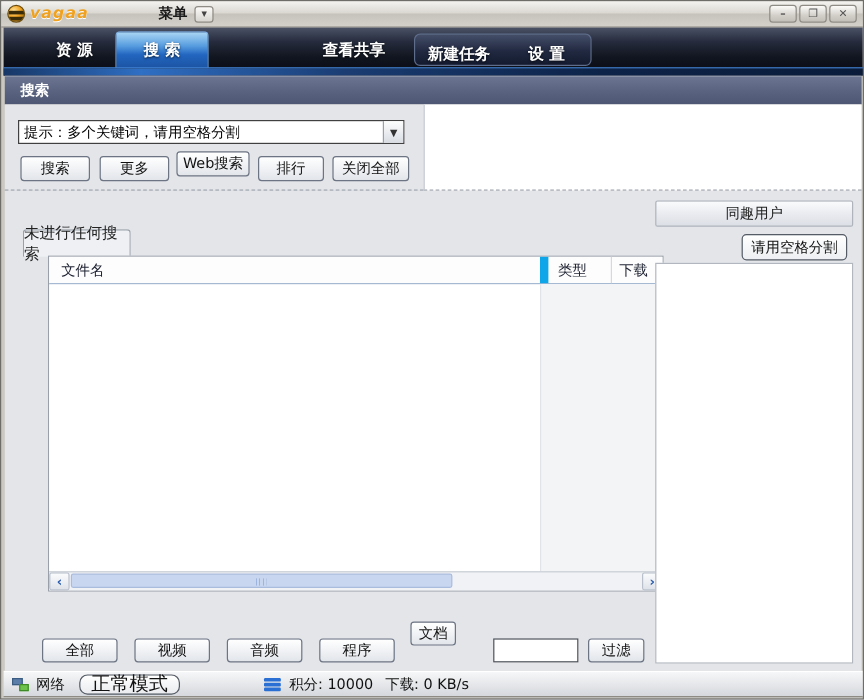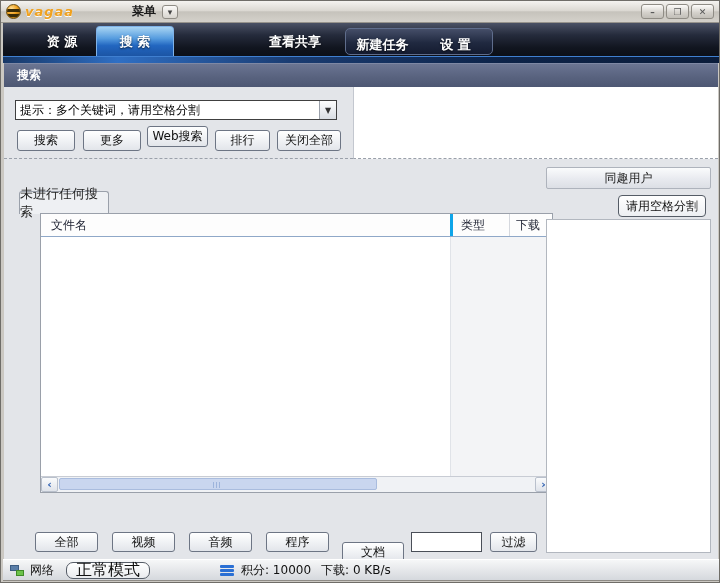--- a/index.html
+++ b/index.html
@@ -72,21 +72,21 @@
   
   .main-bg{position:absolute;left:3px;top:158px;width:714px;height:400px;background:#e3e5e9;}
   .results-tab{position:absolute;left:18px;top:190px;width:90px;height:23px;background:#eef0f3;
     border:1px solid #9aa0aa;border-bottom:none;border-radius:3px 3px 0 0;
     display:flex;align-items:center;justify-content:center;font-size:13px;color:#222;}
   .table{position:absolute;left:16px;top:212px;width:513px;height:280px;background:#fff;
     border:1px solid #9aa0aa;margin-left:23px;}
   .table-header{position:absolute;left:0;top:0;width:100%;height:23px;background:#fdfdfd;
     border-bottom:1px solid #8fa8c8;display:flex;align-items:center;color:#1c2030;}
   .th-filename{padding-left:10px;width:409px;}
-  .th-type{width:59px;border-left:3px solid #0ea5e9;padding-left:8px;height:100%;display:flex;align-items:center;}
+  .th-type{width:59px;border-left:7px solid #0ea5e9;padding-left:8px;height:100%;display:flex;align-items:center;}
   .th-download{flex:1;border-left:1px solid #d5d8de;padding-left:6px;height:100%;display:flex;align-items:center;}
   .table-body{position:absolute;left:0;top:23px;width:100%;bottom:16px;background:#fff;}
   .col-shade{position:absolute;left:409px;top:0;bottom:0;right:0;background:#f3f4f6;
     border-left:1px solid #e0e3e8;}
   .hscroll{position:absolute;left:0;bottom:0;width:100%;height:16px;background:#f0f2f5;
     border-top:1px solid #c8ccd4;display:flex;align-items:stretch;}
   .scroll-arrow{width:17px;display:flex;align-items:center;justify-content:center;
     background:linear-gradient(180deg,#fafbfc,#dfe3ea);border:1px solid #b9c0cc;border-radius:2px;
     color:#2a5db0;font-weight:bold;font-size:11px;line-height:1;}
   .scroll-track{flex:1;position:relative;}
@@ -188,21 +188,21 @@
         <span class="scroll-thumb"></span>
       </span>
       <span class="scroll-arrow">›</span>
     </div>
   </div>
 
   <div class="btn" style="left:34px;top:531px;width:63px;height:20px;">全部</div>
   <div class="btn" style="left:111px;top:531px;width:63px;height:20px;">视频</div>
   <div class="btn" style="left:188px;top:531px;width:63px;height:20px;">音频</div>
   <div class="btn" style="left:265px;top:531px;width:63px;height:20px;">程序</div>
-  <div class="btn" style="left:341px;top:541px;width:62px;height:20px;">文档</div>
+  <div class="btn" style="left:341px;top:517px;width:38px;height:20px;">文档</div>
   <input class="filter-input" value="" style="">
   <div class="btn" style="left:489px;top:531px;width:47px;height:20px;">过滤</div>
 
   <div class="users-header">同趣用户</div>
   <div class="back-btn">请用空格分割</div>
   <div class="right-list"></div>
 
   <div class="statusbar">
     <span class="net-icon">
         <i class="sq1"></i>

